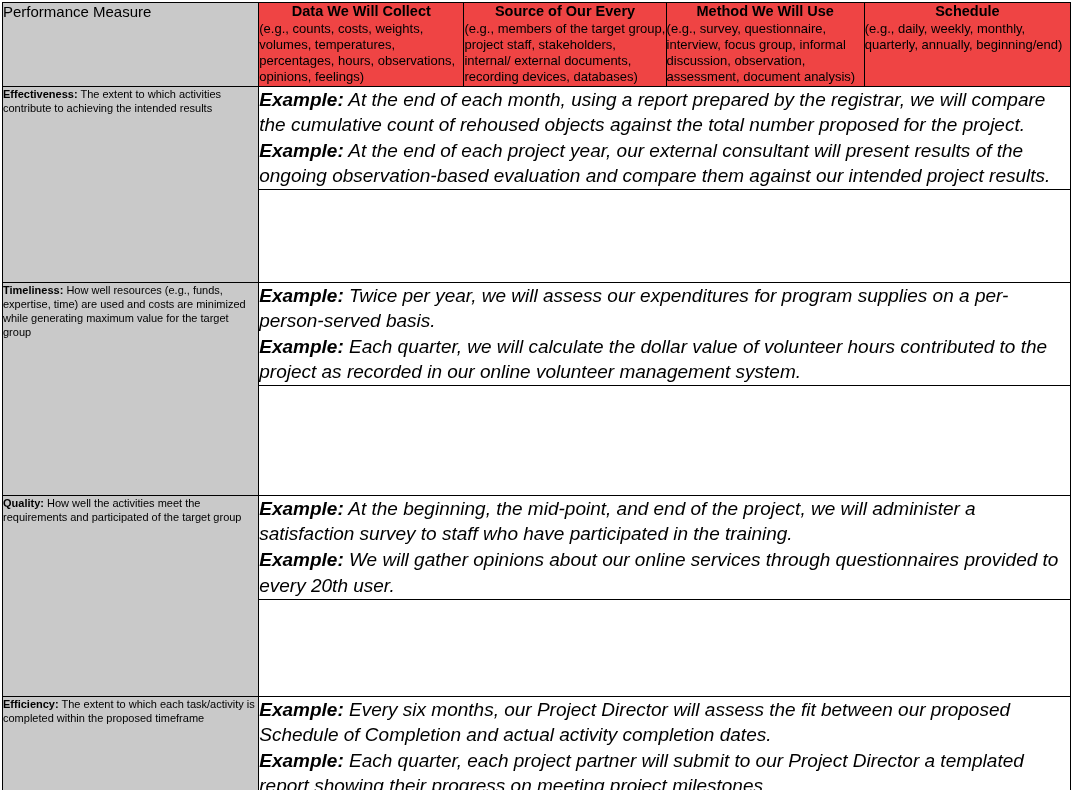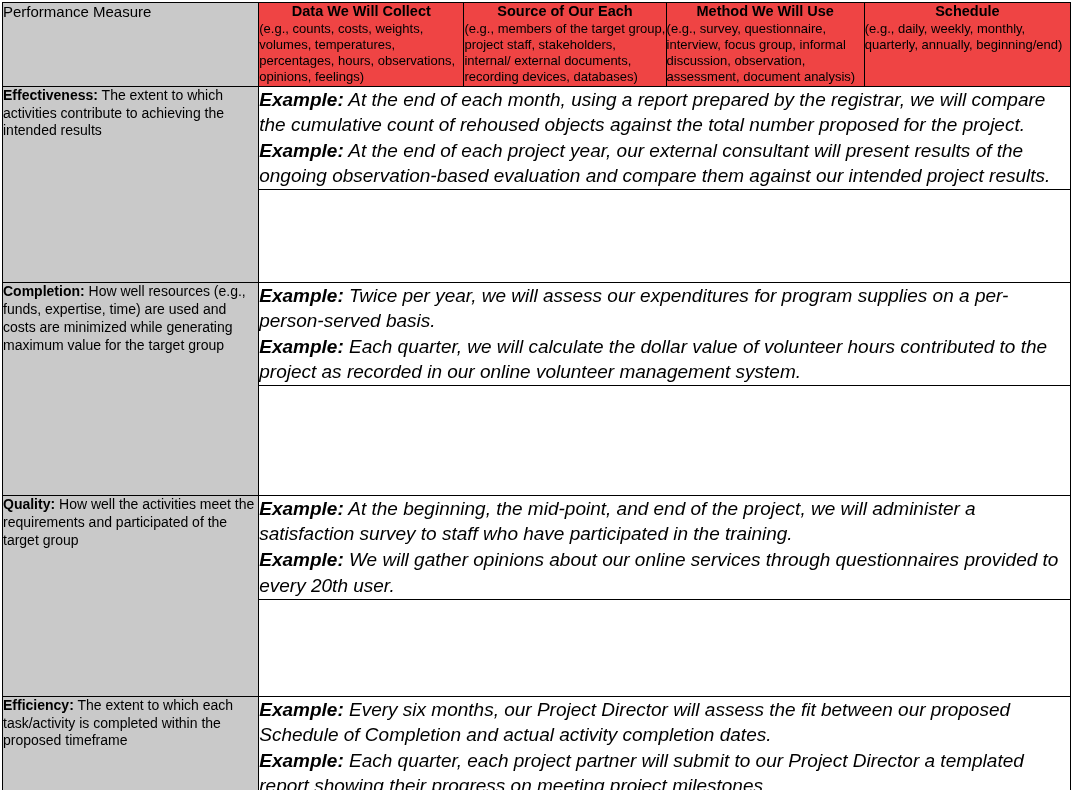--- a/index.html
+++ b/index.html
@@ -60,21 +60,21 @@
     font-weight: normal;
     line-height: 1.2;
   }
   
   .measure-cell {
     background: #c9c9c9;
     padding: 6px 8px 6px 8px;
     vertical-align: middle;
   }
   .measure-text {
-    font-size: 14px;
+    font-size: 11px;
     line-height: 1.28;
   }
   .measure-text b {
     font-weight: bold;
   }
   
   .example-cell {
     background: #ffffff;
     padding: 4px 6px 4px 6px;
   }
@@ -108,21 +108,21 @@
 
       <tr>
         <td class="hdr-measure">
           <div class="label">Performance Measure</div>
         </td>
         <td class="hdr-cell">
           <span class="hdr-title">Data We Will Collect</span>
           <span class="hdr-sub">(e.g., counts, costs, weights, volumes, temperatures, percentages, hours, observations, opinions, feelings)</span>
         </td>
         <td class="hdr-cell">
-          <span class="hdr-title">Source of Our Each</span>
+          <span class="hdr-title">Source of Our Every</span>
           <span class="hdr-sub">(e.g., members of the target group, project staff, stakeholders, internal/ external documents, recording devices, databases)</span>
         </td>
         <td class="hdr-cell">
           <span class="hdr-title">Method We Will Use</span>
           <span class="hdr-sub">(e.g., survey, questionnaire, interview, focus group, informal discussion, observation, assessment, document analysis)</span>
         </td>
         <td class="hdr-cell">
           <span class="hdr-title">Schedule</span>
           <span class="hdr-sub">(e.g., daily, weekly, monthly, quarterly, annually, beginning/end)</span>
         </td>
@@ -143,21 +143,21 @@
           </p>
         </td>
       </tr>
       <tr>
         <td class="blank-cell" colspan="4" style="height:92px"></td>
       </tr>
 
       <tr>
         <td class="measure-cell" rowspan="2" style="height:167px">
           <div class="measure-text">
-            <b>Completion:</b><span> How well resources (e.g., funds, expertise, time) are used and costs are minimized while generating maximum value for the target group</span>
+            <b>Timeliness:</b><span> How well resources (e.g., funds, expertise, time) are used and costs are minimized while generating maximum value for the target group</span>
           </div>
         </td>
         <td class="example-cell" colspan="4" style="height:58px">
           <p class="example-line">
             <span class="tag">Example:</span><span> Twice per year, we will assess our expenditures for program supplies on a per-person-served basis.</span>
           </p>
           <p class="example-line">
             <span class="tag">Example:</span><span> Each quarter, we will calculate the dollar value of volunteer hours contributed to the project as recorded in our online volunteer management system.</span>
           </p>
         </td>

